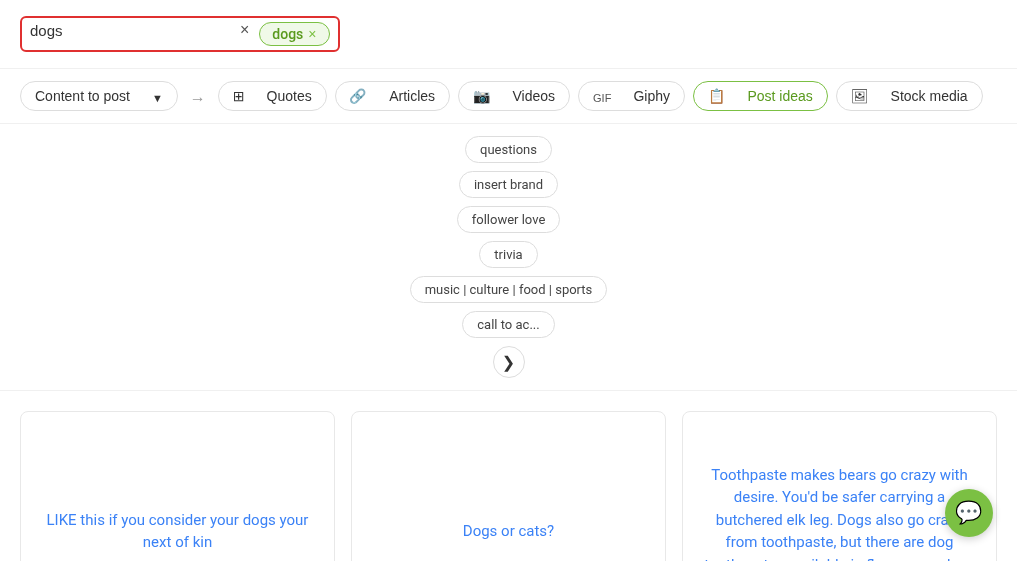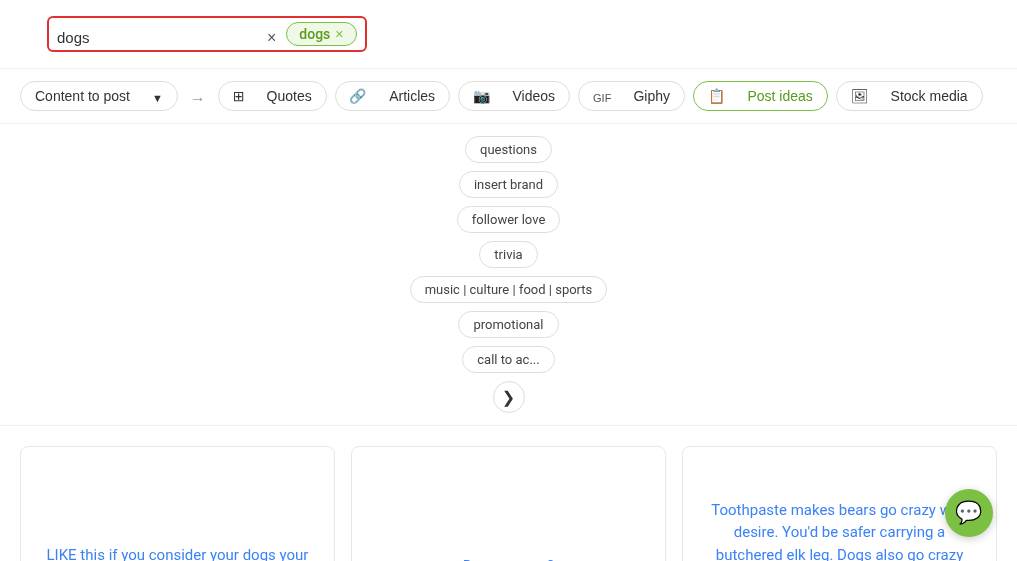--- a/index.html
+++ b/index.html
@@ -12,25 +12,24 @@
 
     
     .search-area {
       padding: 16px 20px;
       border-bottom: 1px solid #f0f0f0;
     }
     .search-box-wrapper {
       border: 2.5px solid #e03030;
       border-radius: 6px;
       display: inline-flex;
-      align-items: flex-end;
+      align-items: flex-start;
       padding: 4px 8px;
       gap: 8px;
       background: #fff;
-      margin-left: 27px;
     }
     .search-input {
       border: none;
       outline: none;
       font-size: 15px;
       color: #333;
       width: 200px;
     }
     .search-clear-btn {
       background: none;
@@ -224,21 +223,20 @@
     <span>Stock media</span>
   </button>
 </div>
 
 <div class="filter-bar">
   <span class="filter-tag">questions</span>
   <span class="filter-tag">insert brand</span>
   <span class="filter-tag">follower love</span>
   <span class="filter-tag">trivia</span>
   <span class="filter-tag">music | culture | food | sports</span>
-  <span class="filter-tag">promotional</span>
   <span class="filter-tag">call to ac...</span>
   <button class="filter-next-btn">
     <span>❯</span>
   </button>
 </div>
 
 <div class="cards-area">
   <div class="card">
     <span>LIKE this if you consider your dogs your next of kin</span>
   </div>

